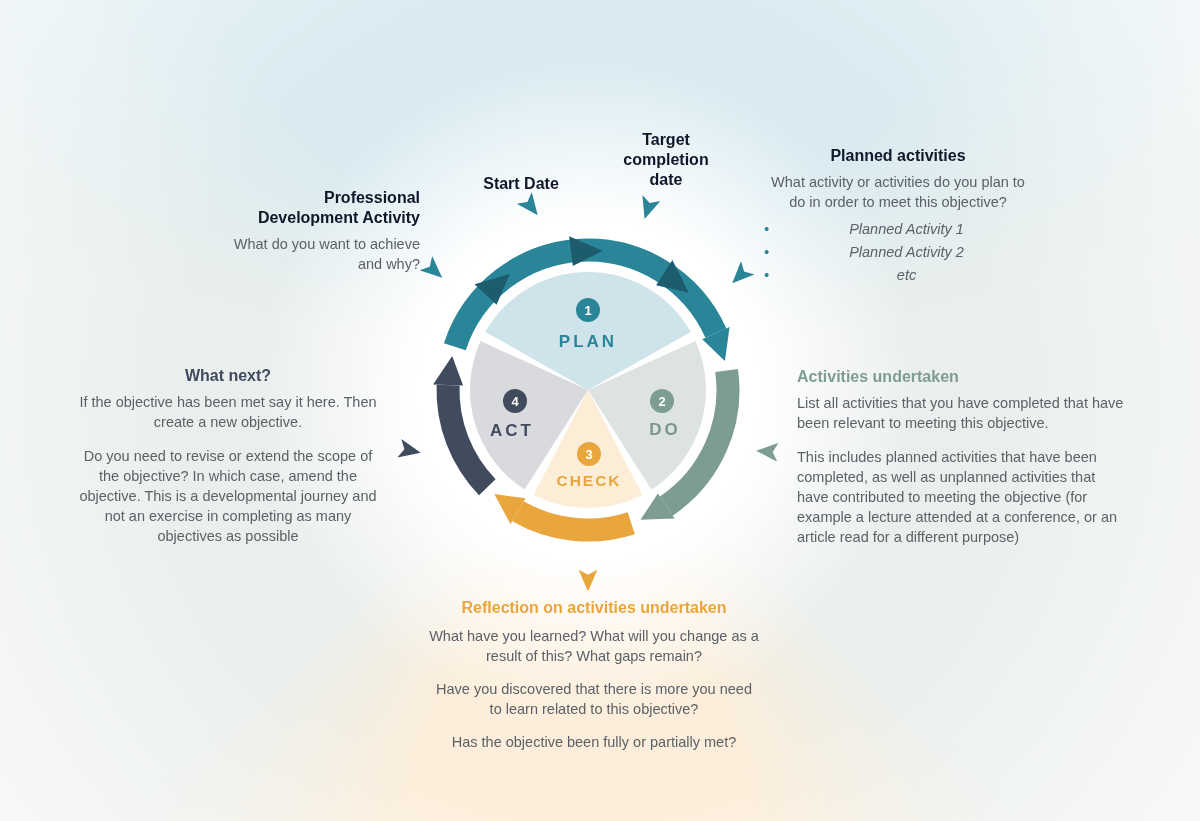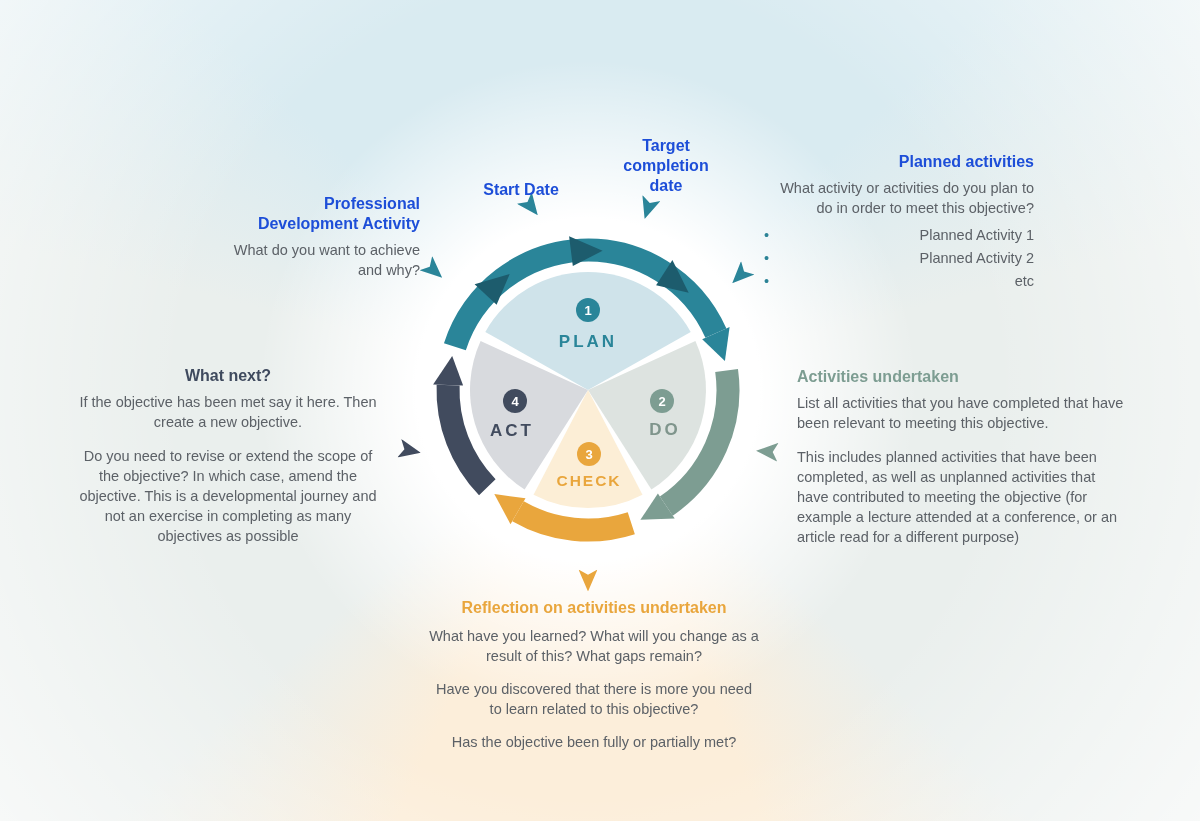--- a/index.html
+++ b/index.html
@@ -36,30 +36,30 @@
   .seg-label.small { font-size:15.5px; letter-spacing:2px; }
   .badge-num { font-size:13px; font-weight:bold; fill:#ffffff; text-anchor:middle; }
 
   .pointer {
     position:absolute; width:22px; height:19px;
     clip-path: polygon(0% 0%, 100% 50%, 0% 100%, 24% 50%);
   }
 
   .block { position:absolute; font-size:14.5px; line-height:1.38; color:#5c6167; }
   .block h3 { font-size:16px; font-weight:bold; line-height:1.25; margin-bottom:6px; }
-  .h-teal { color:#1d4ed8;margin-top:6px; }
+  .h-teal { color:#0f172a; }
   .h-slate { color:#3f4a5e; }
   .h-sage { color:#7d9d92; }
   .h-orange { color:#e9a63d; }
 
   .start-date { left:461px; top:174px; width:120px; text-align:center; }
   .target { left:606px; top:130px; width:120px; text-align:center; }
-  .planned { left:762px; top:146px; width:272px; text-align:right; }
+  .planned { left:762px; top:146px; width:272px; text-align:center; }
   .planned ul { list-style:none; margin-top:7px; }
-  .planned li { position:relative; padding-left:17px; margin-bottom:3px; }
+  .planned li { position:relative; padding-left:17px; margin-bottom:3px;font-style:italic; }
   .planned li::before { content:"\2022"; position:absolute; left:2px; color:#2b8396; }
   .prof-obj { right:780px; top:188px; width:190px; text-align:right; }
   .what-next { right:818px; top:366px; width:308px; text-align:center; }
   .what-next p + p, .activities p + p { margin-top:14px; }
   .activities { left:797px; top:367px; width:330px; text-align:left; }
   .reflection { left:429px; top:598px; width:330px; text-align:center; }
   .reflection h3 { margin-bottom:8px; }
   .reflection p { margin-bottom:13px; }
 </style>
 </head>

